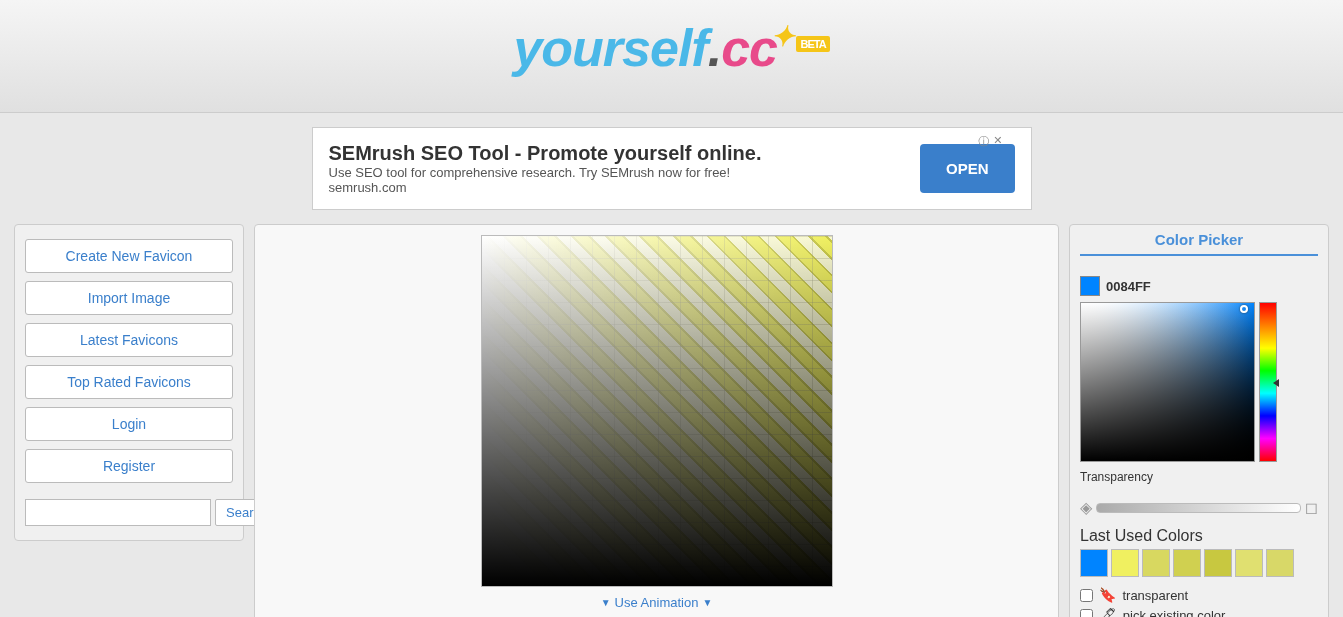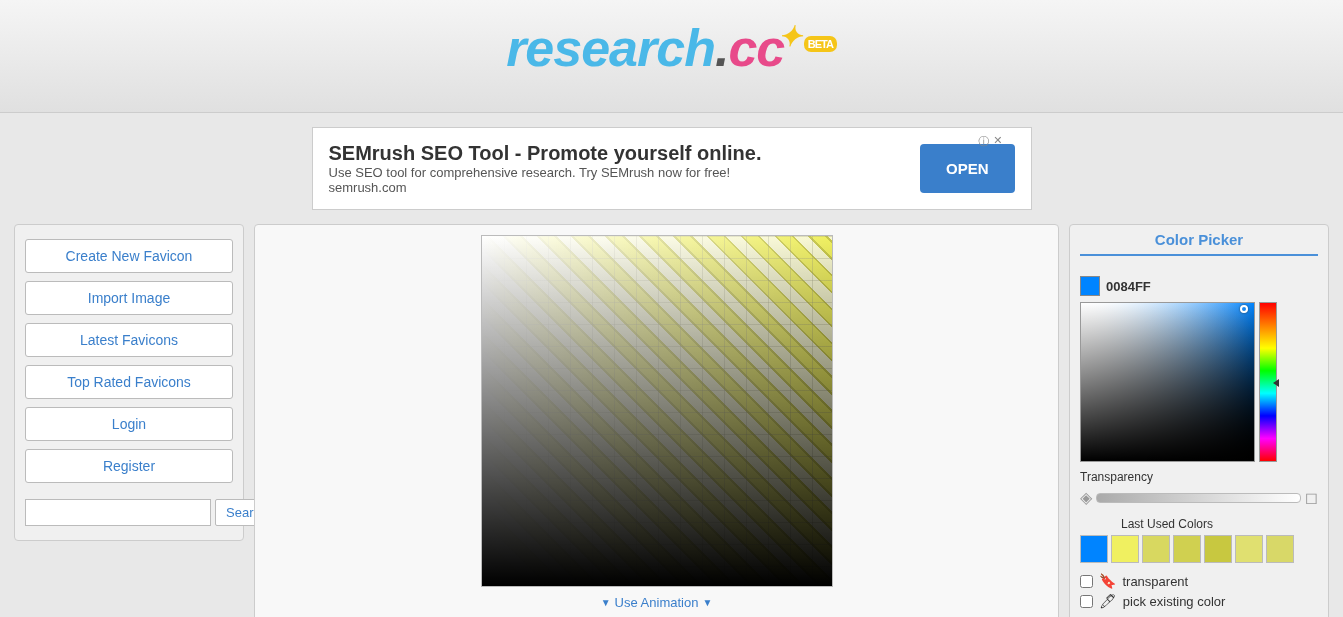--- a/index.html
+++ b/index.html
@@ -30,21 +30,21 @@
     .logo-favicon { color: #4ab8e8; }
     .logo-dot { color: #555; }
     .logo-cc { color: #e84a8a; }
     .logo-beta {
       background: #f5c518;
       color: #fff;
       font-size: 11px;
       font-style: normal;
       font-weight: bold;
       padding: 2px 4px;
-      border-radius: 7px;
+      border-radius: 2px;
       margin-left: 3px;
       vertical-align: super;
       position: relative;
       top: -18px;
     }
     .logo-sun {
       color: #f5c518;
       font-size: 28px;
       position: relative;
       top: -20px;
@@ -279,41 +279,40 @@
       top: 48%;
       width: 0;
       height: 0;
       border-top: 4px solid transparent;
       border-bottom: 4px solid transparent;
       border-right: 6px solid #333;
     }
     .transparency-label {
       font-size: 12px;
       color: #333;
-      margin-bottom: 4px;
+      margin-bottom: 14px;
     }
     .transparency-row {
       display: flex;
       align-items: center;
       gap: 4px;
       margin-bottom: 10px;
     }
     .transparency-icon { font-size: 16px; color: #999; }
     .transparency-slider {
       flex: 1;
       height: 10px;
       background: linear-gradient(to right, #aaa, #fff);
       border: 1px solid #bbb;
       border-radius: 4px;
     }
     .last-used-label {
-      font-size: 12px;
+      font-size: 16px;
       color: #333;
       margin-bottom: 4px;
-      margin-left: 41px;
     }
     .last-used-colors {
       display: flex;
       gap: 3px;
       margin-bottom: 10px;
     }
     .last-used-swatch {
       width: 28px;
       height: 28px;
       border: 1px solid #bbb;
@@ -327,21 +326,21 @@
       color: #333;
     }
     .checkbox-row input[type=checkbox] { cursor: pointer; }
   </style>
 </head>
 <body>
 
 <div class="header">
   <div style="display:inline-block;">
     <span class="logo-text">
-      <span class="logo-favicon">research</span>
+      <span class="logo-favicon">yourself</span>
         <span class="logo-dot">.</span>
         <span class="logo-cc">cc</span>
         <span class="logo-sun">✦</span>
         <span class="logo-beta">BETA</span>
     </span>
     <div style="overflow:hidden; height:18px; margin-top:2px;">
       
     </div>
   </div>
 </div>

